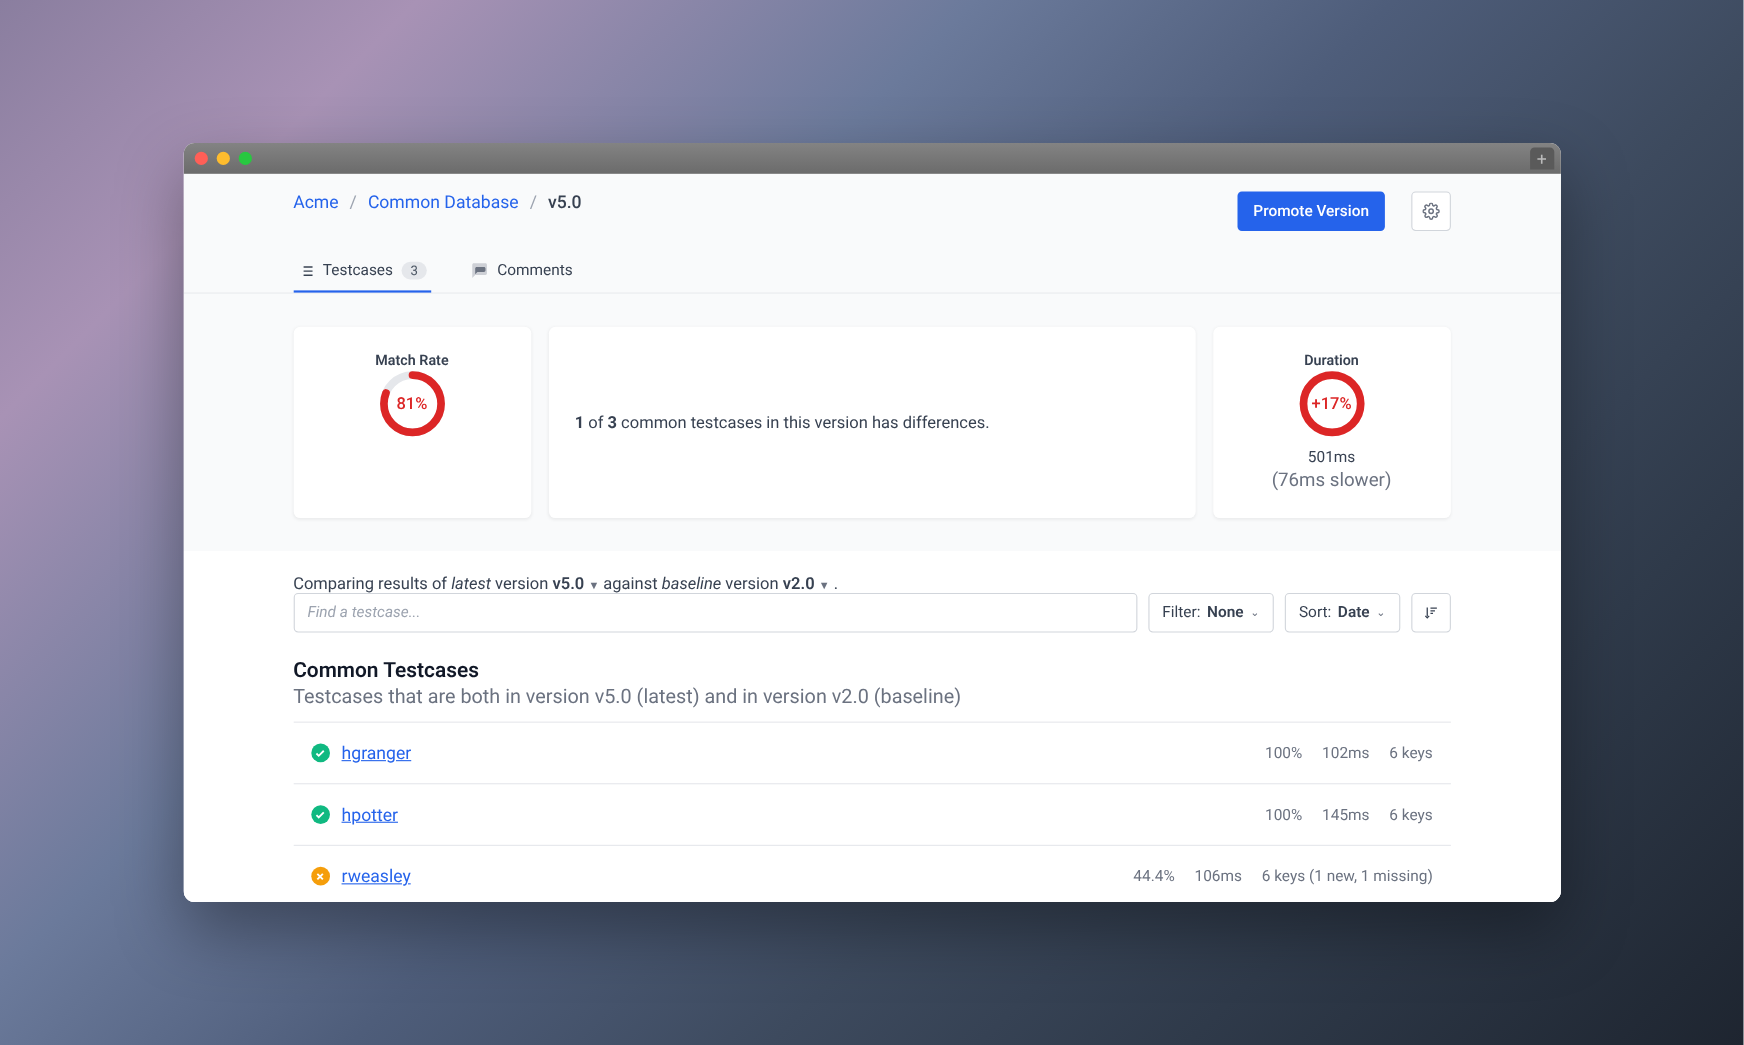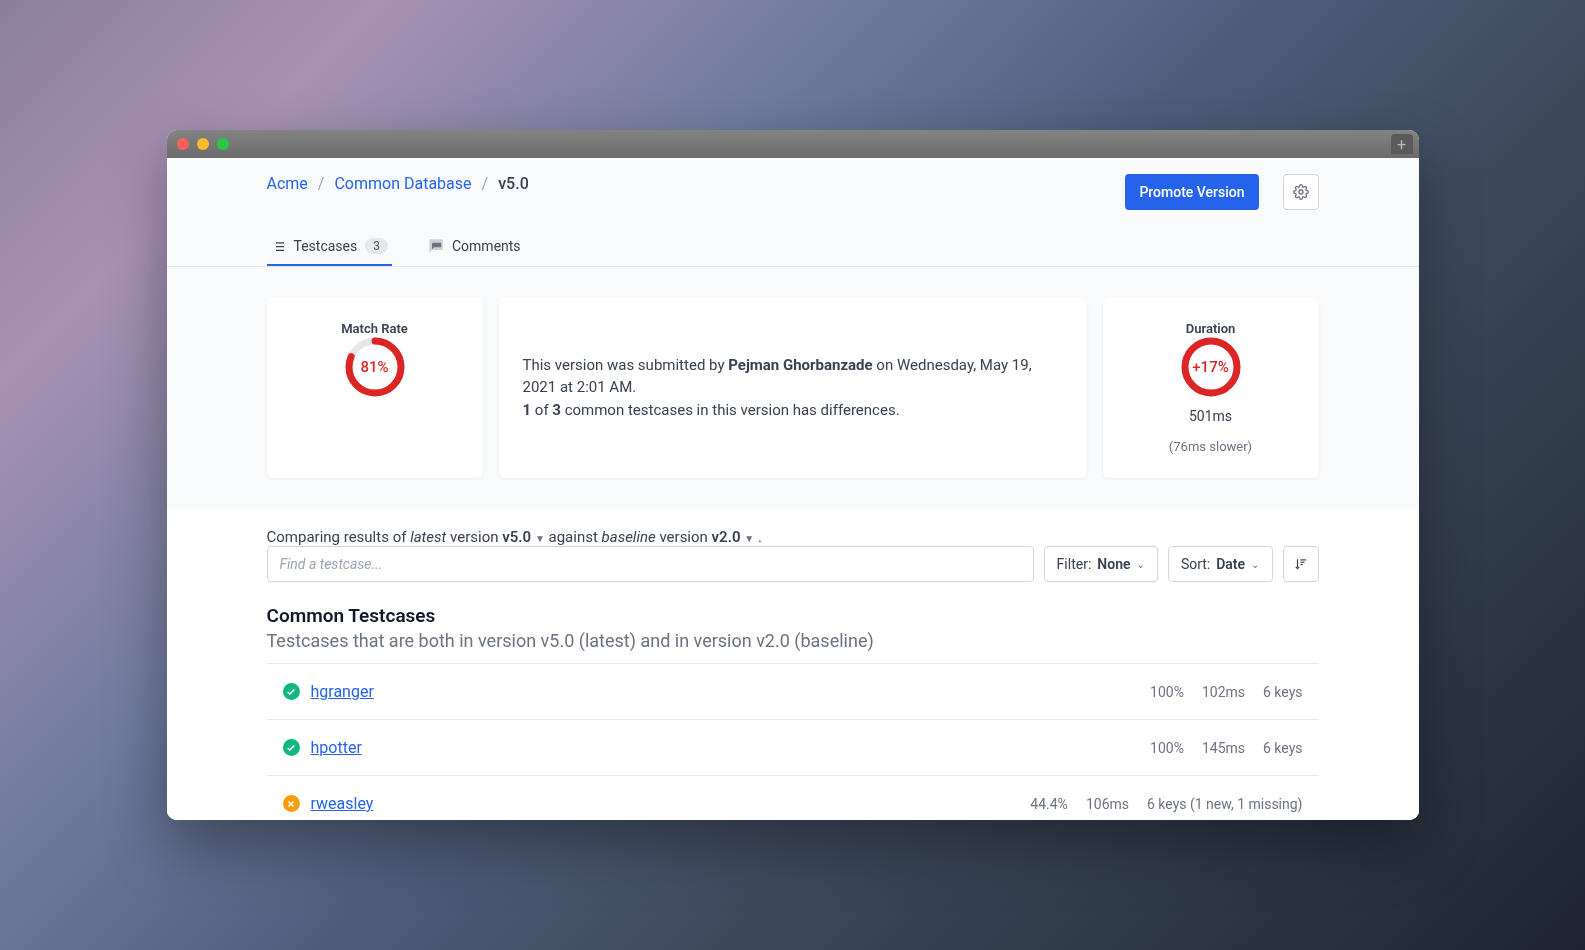--- a/index.html
+++ b/index.html
@@ -30,21 +30,21 @@
 .content { padding:30px 100px; background:#f9fafb; }
 .cards { display:flex; gap:16px; margin-bottom:30px; }
 .card { background:#fff; border-radius:6px; box-shadow:0 1px 3px rgba(0,0,0,.06); padding:24px; }
 .card.stat { width:216px; display:flex; flex-direction:column; align-items:center; }
 .card.mid { flex:1; display:flex; flex-direction:column; justify-content:center; font-size:15px; color:#374151; line-height:1.5; }
 .stat-title { font-size:13px; font-weight:600; color:#374151; }
 .donut { position:relative; width:62px; height:62px; }
 .donut svg { transform:rotate(-90deg); }
 .donut-txt { position:absolute; inset:0; display:flex; align-items:center; justify-content:center; font-size:15px; color:#dc2626; font-weight:500; }
 .stat-sub { font-size:14px; color:#374151; margin-top:10px; }
-.stat-note { font-size:13px; color:#6b7280; margin-top:15px; }
+.stat-note { font-size:17px; color:#6b7280; margin-top:3px; }
 .main { background:#fff; margin:0 -100px; padding:20px 100px 0; }
 .comparing { font-size:15px; color:#374151; }
 .comparing .it { font-style:italic; }
 .comparing .b { font-weight:600; }
 .controls { display:flex; gap:10px; margin-bottom:22px; }
 .search { flex:1; border:1px solid #d1d5db; border-radius:4px; padding:9px 12px; font-size:14px;font-style:italic; }
 .search::placeholder { color:#9ca3af; }
 .pill { border:1px solid #d1d5db; background:#fff; border-radius:4px; padding:9px 12px; font-size:14px; color:#374151; cursor:pointer; display:flex; align-items:center; gap:6px;text-align:right; }
 .pill .b { font-weight:600; }
 .section-title { font-size:19px; font-weight:600; color:#111827; }
@@ -116,23 +116,20 @@
           <div class="donut">
             <svg width="62" height="62">
                 <circle cx="31" cy="31" r="26" stroke="#e5e7eb" stroke-width="7" fill="none"></circle>
                 <circle id="arc-match" cx="31" cy="31" r="26" stroke="#dc2626" stroke-width="7" fill="none" stroke-linecap="round" stroke-dasharray="163.36281798666926" stroke-dashoffset="31.03893541746715"></circle>
               </svg>
             <div class="donut-txt">81%</div>
           </div>
         </div>
         <div class="card mid">
           <div>
-            <span>This version was submitted by </span><b>Pejman Ghorbanzade</b><span> on Wednesday, May 19, 2021 at 2:01 AM.</span>
-          </div>
-          <div>
             <b>1</b><span> of </span><b>3</b><span> common testcases in this version has differences.</span>
           </div>
         </div>
         <div class="card stat">
           <div class="stat-title">Duration</div>
           <div class="donut">
             <svg width="62" height="62">
                 <circle cx="31" cy="31" r="26" stroke="#dc2626" stroke-width="7" fill="none" opacity=".12"></circle>
                 <circle id="arc-dur" cx="31" cy="31" r="26" stroke="#dc2626" stroke-width="7" fill="none" stroke-linecap="round" stroke-dasharray="163.36281798666926" stroke-dashoffset="0"></circle>
               </svg>

